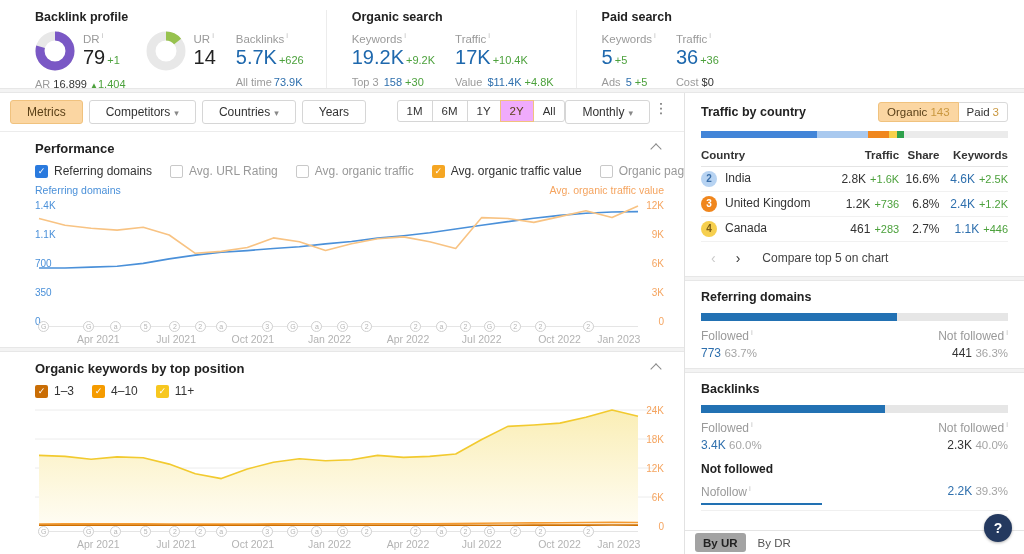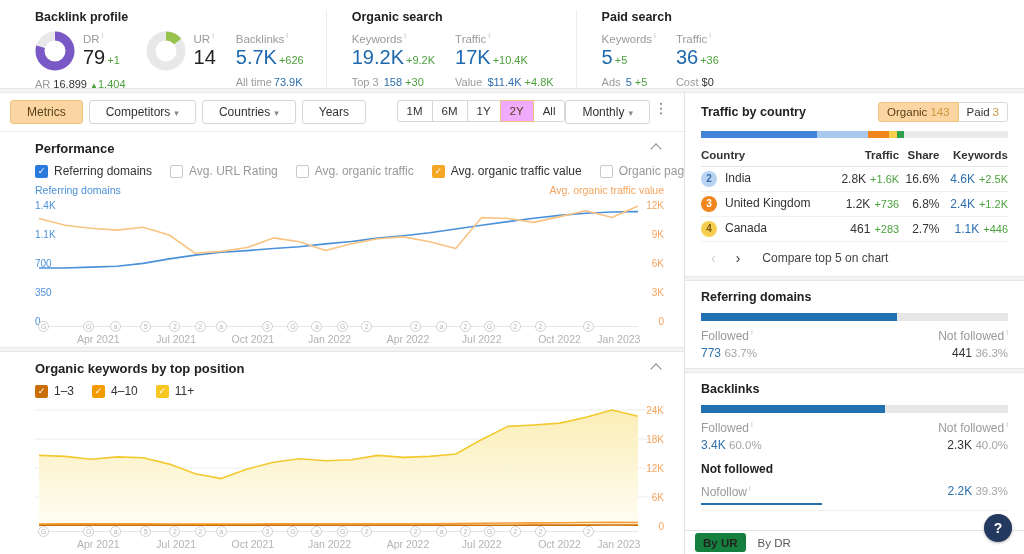--- a/index.html
+++ b/index.html
@@ -98,21 +98,21 @@
   .duo{display:flex;justify-content:space-between;font-size:12px}
   .duo .tr{text-align:right}
   .duo .vals{margin-top:3px}
   .subhead{font-weight:bold;font-size:12px;color:#222;margin-top:10px;padding-bottom:2px}
   .bl-item{border-bottom:1px solid #f0f0f0;padding:6px 0 5px}
   .bl-row{display:flex;justify-content:space-between;margin-bottom:4px;font-size:12px}
   .mini{height:2px}
   .minifill{display:block;height:2px;background:#2271b3;min-width:2px}
   .rp-foot{position:absolute;bottom:0;left:0;right:0;height:24px;background:#fff;border-top:1px solid #e4e4e4;display:flex;gap:4px;padding:2px 10px;z-index:4}
   .ftab{border:none;background:none;color:#555;padding:2px 8px;border-radius:3px;font-size:11.5px;font-family:inherit;cursor:pointer}
-  .ftab.active{background:#15803d;font-weight:bold;color:#222}
+  .ftab.active{background:#a3a3a3;font-weight:bold;color:#222}
   .help{position:absolute;right:12px;bottom:12px;width:28px;height:28px;border-radius:50%;background:#24395f;color:#fff;display:flex;align-items:center;justify-content:center;font-size:14px;font-weight:bold;z-index:5;cursor:pointer;box-shadow:0 1px 3px rgba(0,0,0,.3)}
 </style>
 </head>
 <body>
 
 <div class="page">
 
   <header class="topbar">
     <section class="hsec">
       <div class="hsec-title">Backlink profile</div>

